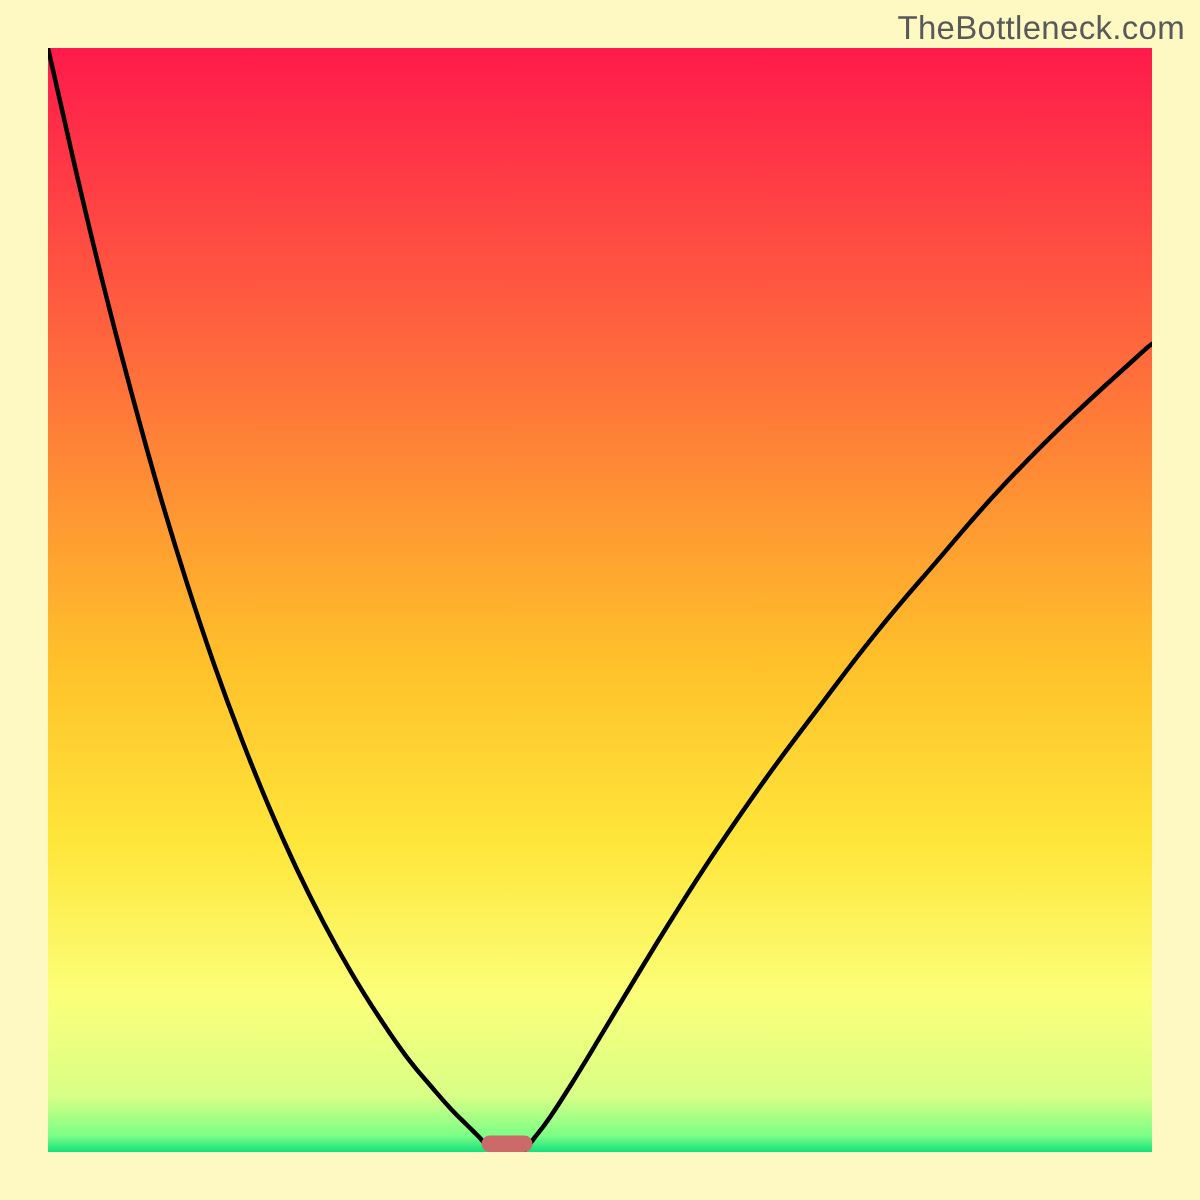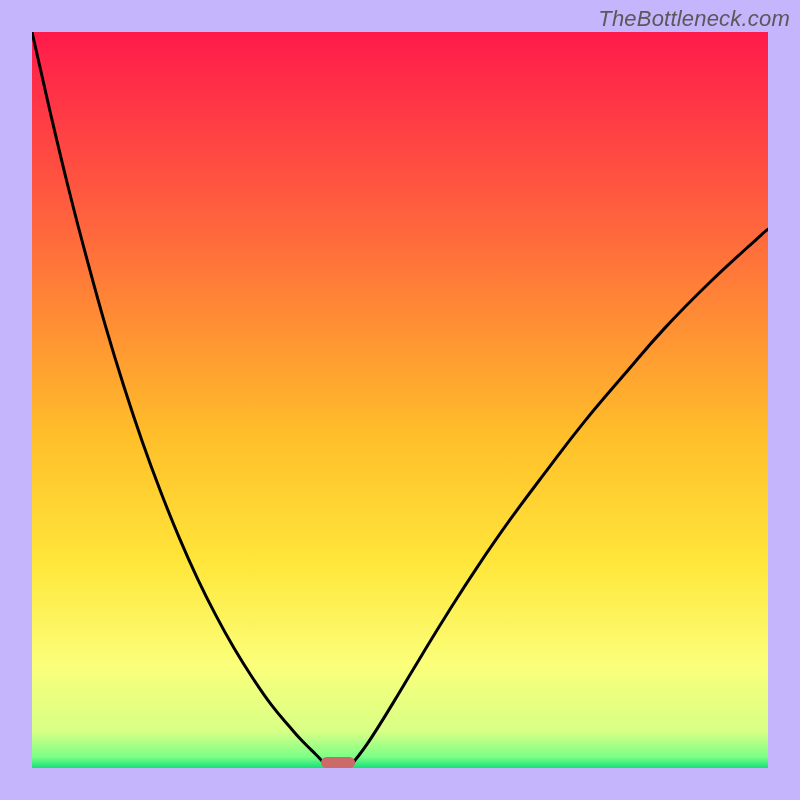--- a/index.html
+++ b/index.html
@@ -10,22 +10,21 @@
     background: #000;
     overflow: hidden;
     font-family: Arial, Helvetica, sans-serif;
   }
   .frame {
     position: absolute;
     left: 0;
     top: 0;
     width: 800px;
     height: 800px;
-    background: #c4b5fd;
-    font-style: italic;
+    background: #fef9c3;
   }
   .plot {
     position: absolute;
     left: 32px;
     top: 32px;
     width: 736px;
     height: 736px;
     
   }
   .watermark {

